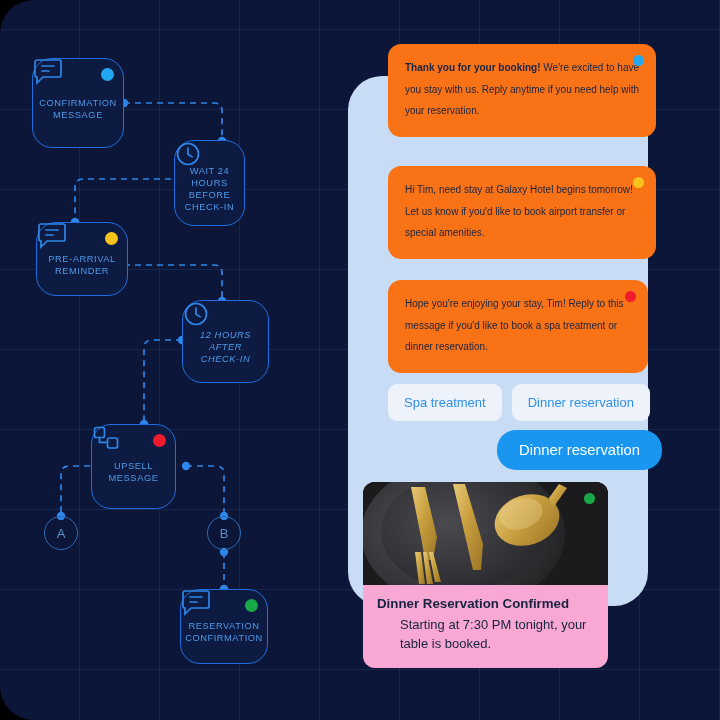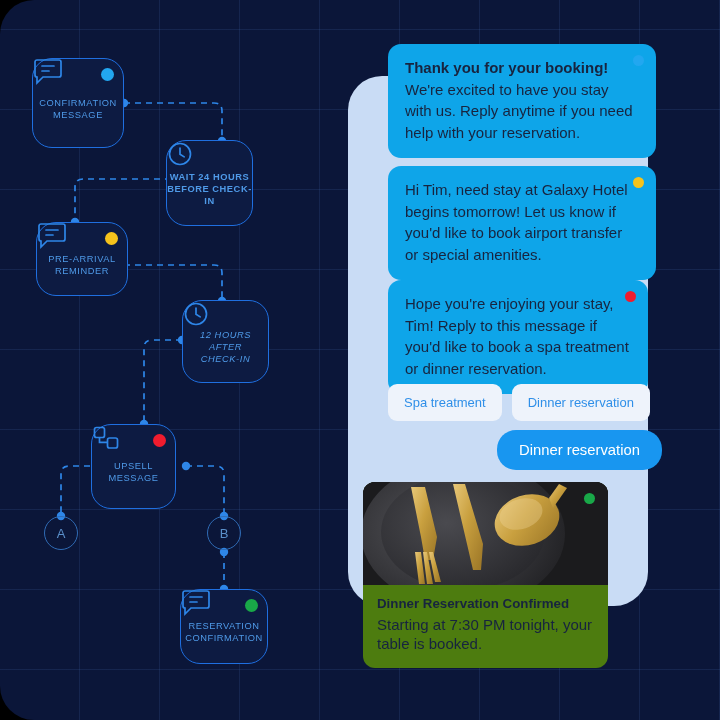--- a/index.html
+++ b/index.html
@@ -75,25 +75,25 @@
   .panel {
     position: absolute;
     left: 348px; top: 76px;
     width: 300px; height: 530px;
     background: #c9dcf5;
     border-radius: 34px;
   }
 
   .bubble {
     position: absolute;
-    background: #0ea5e9;
+    background: #f97316;
     border-radius: 13px;
     padding: 13px 17px 15px 17px;
     color: #18243f;
-    font-size: 15px;
+    font-size: 10px;
     line-height: 21.5px;
   }
   .bubble b { font-weight: bold; }
   .bdot {
     position: absolute;
     width: 11px; height: 11px;
     border-radius: 50%;
     top: 11px; right: 12px;
   }
 
@@ -116,40 +116,40 @@
     border: none;
     border-radius: 19px;
     font-size: 14.8px;
     font-family: "Liberation Sans", sans-serif;
     padding: 12px 22px;
     white-space: nowrap;
   }
 
   .card {
     position: absolute;
-    background: #4d7c0f;
+    background: #f9a8d4;
     border-radius: 12px;
     overflow: hidden;
     width: 245px;
   }
   .card .photo {
     position: relative;
     height: 103px;
     background:
       radial-gradient(ellipse 62% 78% at 36% 52%, #5a5a5d 0%, #3a3a3d 38%, #232325 68%, #1a1a1c 100%),
       #1c1c1e;
   }
   .card .photo svg { position: absolute; left: 0; top: 0; }
   .card .cbody { padding: 11px 14px 15px 14px; }
   .card .ctitle {
     font-size: 13.3px; font-weight: bold;
     color: #17243f; margin-bottom: 4px;
   }
   .card .ctext {
-    font-size: 15px; line-height: 19px; color: #17243f;
+    font-size: 13px; line-height: 19px; color: #17243f; margin-left: 23px;
   }
   .cdot {
     position: absolute; top: 11px; right: 13px;
     width: 11px; height: 11px; border-radius: 50%;
   }
 </style>
 </head>
 <body>
 
 <div class="screen">
@@ -197,21 +197,21 @@
       <span class="nicon">
         <svg width="30" height="27" viewBox="0 0 30 27" fill="none" stroke="#2e86e8" stroke-width="1.7">
           <path d="M2 3a2 2 0 012-2h22a2 2 0 012 2v13a2 2 0 01-2 2H10l-6 6v-6H4a2 2 0 01-2-2z"></path>
           <path d="M9 7h12M9 12h7" stroke-linecap="round"></path>
         </svg>
       </span>
       <span class="nlabel">CONFIRMATION
 MESSAGE</span>
     </div>
 
-    <div class="node" style="left:166px; top:140px; width:87px; height:86px;font-weight:bold;">
+    <div class="node" style="left:174px; top:140px; width:71px; height:86px;">
       <span class="nicon">
         <svg width="26" height="26" viewBox="0 0 26 26" fill="none" stroke="#2e86e8" stroke-width="1.7">
           <circle cx="13" cy="13" r="10.5"></circle>
           <path d="M13 7v6.3l4.2 2.6" stroke-linecap="round"></path>
         </svg>
       </span>
       <span class="nlabel">WAIT 24 HOURS
 BEFORE CHECK-IN</span>
     </div>
 

